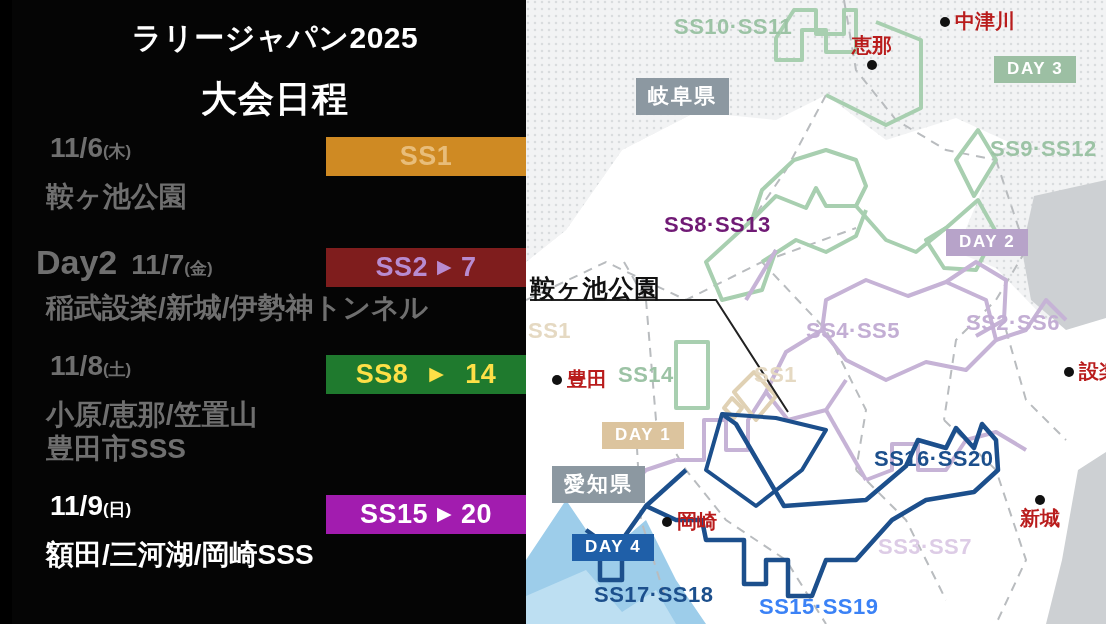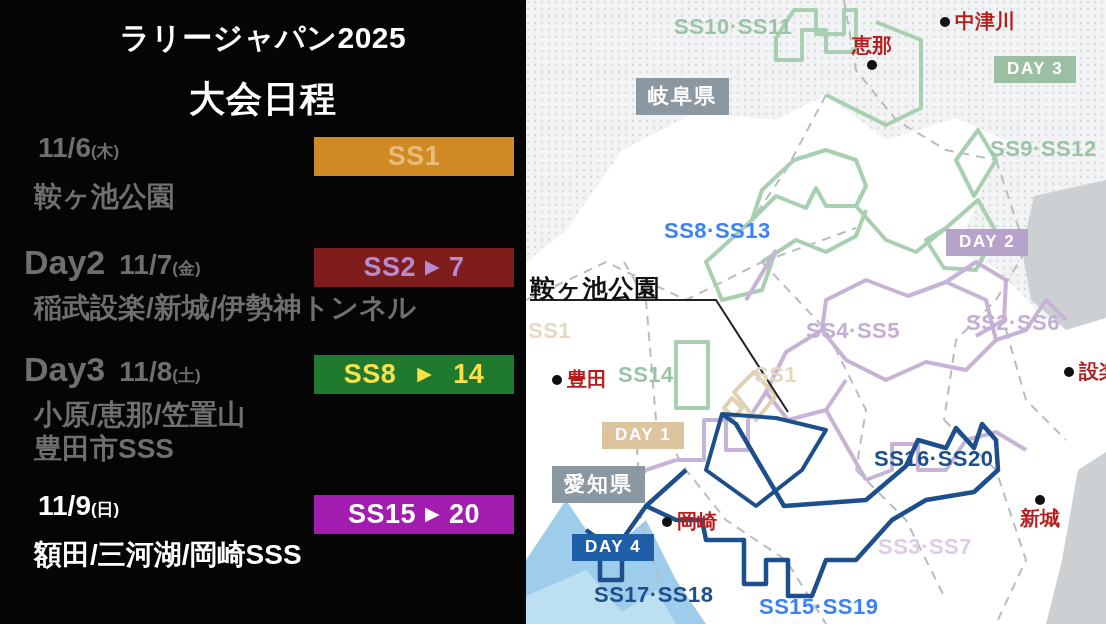--- a/index.html
+++ b/index.html
@@ -1,20 +1,20 @@
 <!DOCTYPE html>
 <html><head>
 <meta charset="utf-8">
 <style>
   html,body{margin:0;padding:0;background:#000;}
   body{font-family:"Liberation Sans","DejaVu Sans",sans-serif;}
   #stage{position:relative;width:1106px;height:624px;overflow:hidden;background:#000;}
 
   
-  #panel{position:absolute;left:0;top:0;width:526px;height:624px;background:#050505;overflow:hidden;}
+  #panel{position:absolute;left:12px;top:0;width:526px;height:624px;background:#050505;overflow:hidden;}
   #title-wrap{position:absolute;left:0;top:22px;width:526px;text-align:center;}
   .t1{font-size:30px;font-weight:bold;color:#ffffff;letter-spacing:.5px;line-height:1.08;}
   .t2{font-size:36px;font-weight:bold;color:#ffffff;letter-spacing:1px;line-height:1.18;margin-top:24px;}
 
   .day-row{position:absolute;left:0;width:526px;}
   .row-head{display:flex;align-items:baseline;padding-left:24px;height:46px;}
   .d-label{font-size:34px;font-weight:bold;line-height:1;}
   .d-date{font-size:28px;font-weight:bold;line-height:1;margin-left:14px;}
   .d-dow{font-size:17px;font-weight:bold;}
   .ss-badge{position:absolute;right:12px;top:3px;width:200px;height:39px;
@@ -77,21 +77,20 @@
           <span>SS2</span>
           <span class="arw">▶</span>
           <span>7</span>
         </div>
       </div>
       <div class="d-places">稲武設楽/新城/伊勢神トンネル</div>
     </div>
 
     <div class="day-row dim" style="top:352px">
       <div class="row-head">
-        <span class="d-label">Day3</span>
         <span class="d-date">11/8</span>
         <span class="d-dow">(土)</span>
         <div class="ss-badge" style="background: rgb(31, 122, 46); color: #fde047; gap: 12px;">
           <span>SS8</span>
           <span class="arw">▶</span>
           <span>14</span>
         </div>
       </div>
       <div class="d-places">小原/恵那/笠置山</div>
       <div class="d-places">豊田市SSS</div>
@@ -205,21 +204,21 @@
     <div class="mlabel pref-chip" style="left:110px;top:78px">岐阜県</div>
     <div class="mlabel pref-chip" style="left:26px;top:466px">愛知県</div>
 
     <div class="mlabel day-chip" style="left:468px;top:56px;background:#9cbfa3">DAY 3</div>
     <div class="mlabel day-chip" style="left:420px;top:229px;background:#b7a3c9">DAY 2</div>
     <div class="mlabel day-chip" style="left:76px;top:422px;background:#dcc49e">DAY 1</div>
     <div class="mlabel day-chip" style="left:46px;top:534px;background:#1f5fa8">DAY 4</div>
 
     <div class="mlabel ss-map" style="left:148px;top:14px;color:#9cc3a5">SS10·SS11</div>
     <div class="mlabel ss-map" style="left:464px;top:136px;color:#9cc3a5">SS9·SS12</div>
-    <div class="mlabel ss-map" style="left:138px;top:218px;color:#3b82f6">SS8·SS13</div>
+    <div class="mlabel ss-map" style="left:138px;top:212px;color:#701a75">SS8·SS13</div>
     <div class="mlabel ss-map" style="left:92px;top:362px;color:#9cc3a5">SS14</div>
 
     <div class="mlabel ss-map" style="left:440px;top:310px;color:#c3aed4">SS2·SS6</div>
     <div class="mlabel ss-map" style="left:280px;top:318px;color:#c3aed4">SS4·SS5</div>
     <div class="mlabel ss-map" style="left:352px;top:534px;color:#ddcce6">SS3·SS7</div>
 
     <div class="mlabel ss-map" style="left:2px;top:318px;color:#e5d9c2">SS1</div>
     <div class="mlabel ss-map" style="left:228px;top:362px;color:#e5d9c2">SS1</div>
 
     <div class="mlabel ss-map" style="left:348px;top:446px;color:#1c4f8c">SS16·SS20</div>

